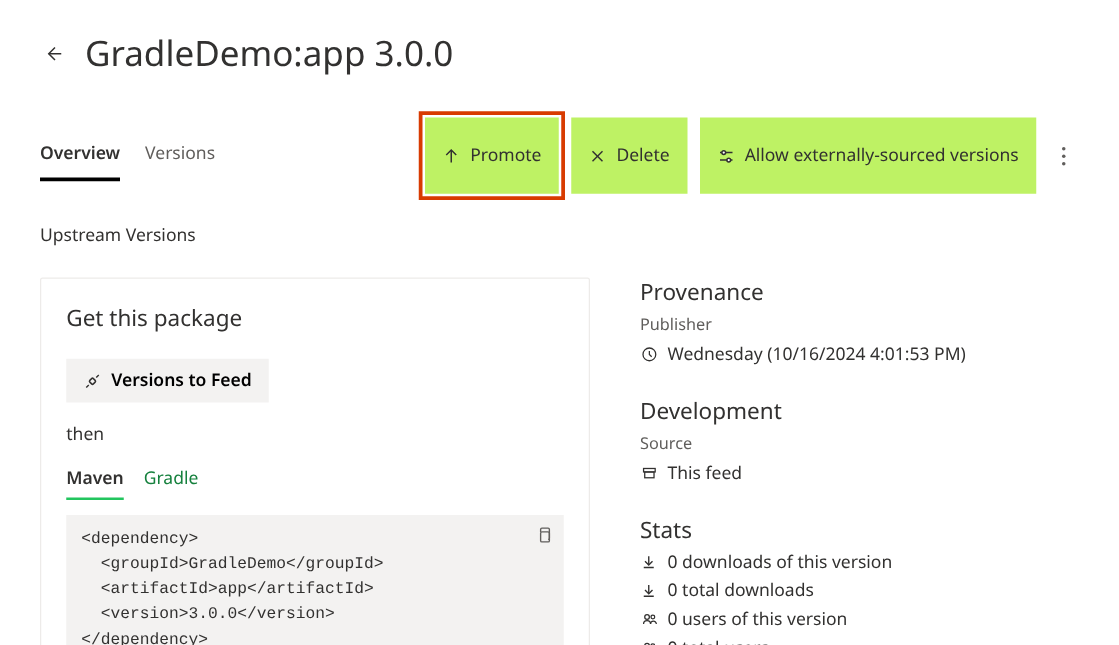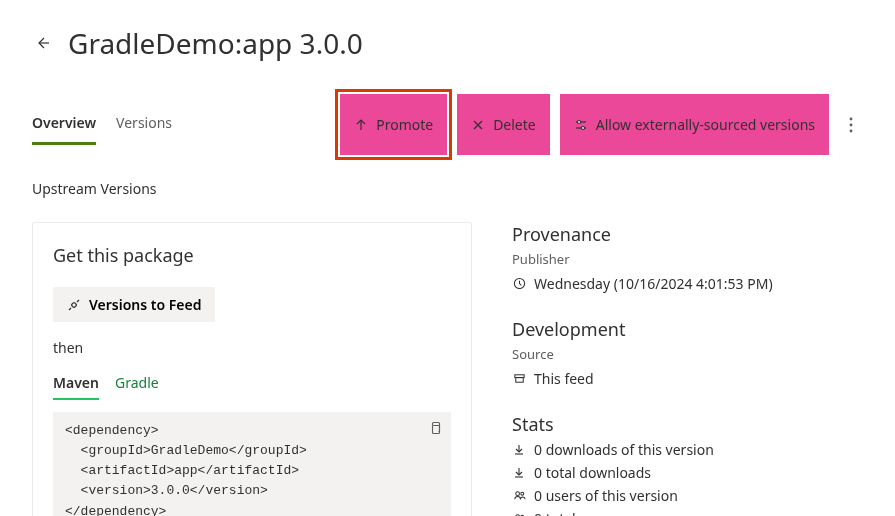--- a/index.html
+++ b/index.html
@@ -41,33 +41,33 @@
   }
   .tab {
     padding: 8px 0 10px 0;
     font-size: 14px;
     cursor: pointer;
     color: #605e5c;
   }
   .tab.active {
     color: #323130;
     font-weight: 600;
-    border-bottom: 3px solid #4d7c0f;
+    border-bottom: 3px solid #000000;
   }
   .actions {
     display: flex;
     gap: 10px;
     align-items: center;
   }
   .btn {
     display: flex;
     align-items: center;
     gap: 8px;
     padding: 21px 14px;
-    background: #ec4899;
+    background: #bef264;
     border: none;
     font-size: 14px;
     color: #323130;
     cursor: pointer;
     font-family: inherit;
   }
   .btn svg { flex-shrink: 0; }
   .btn.promote-hl {
     outline: 3px solid #d83b01;
     outline-offset: 2px;

